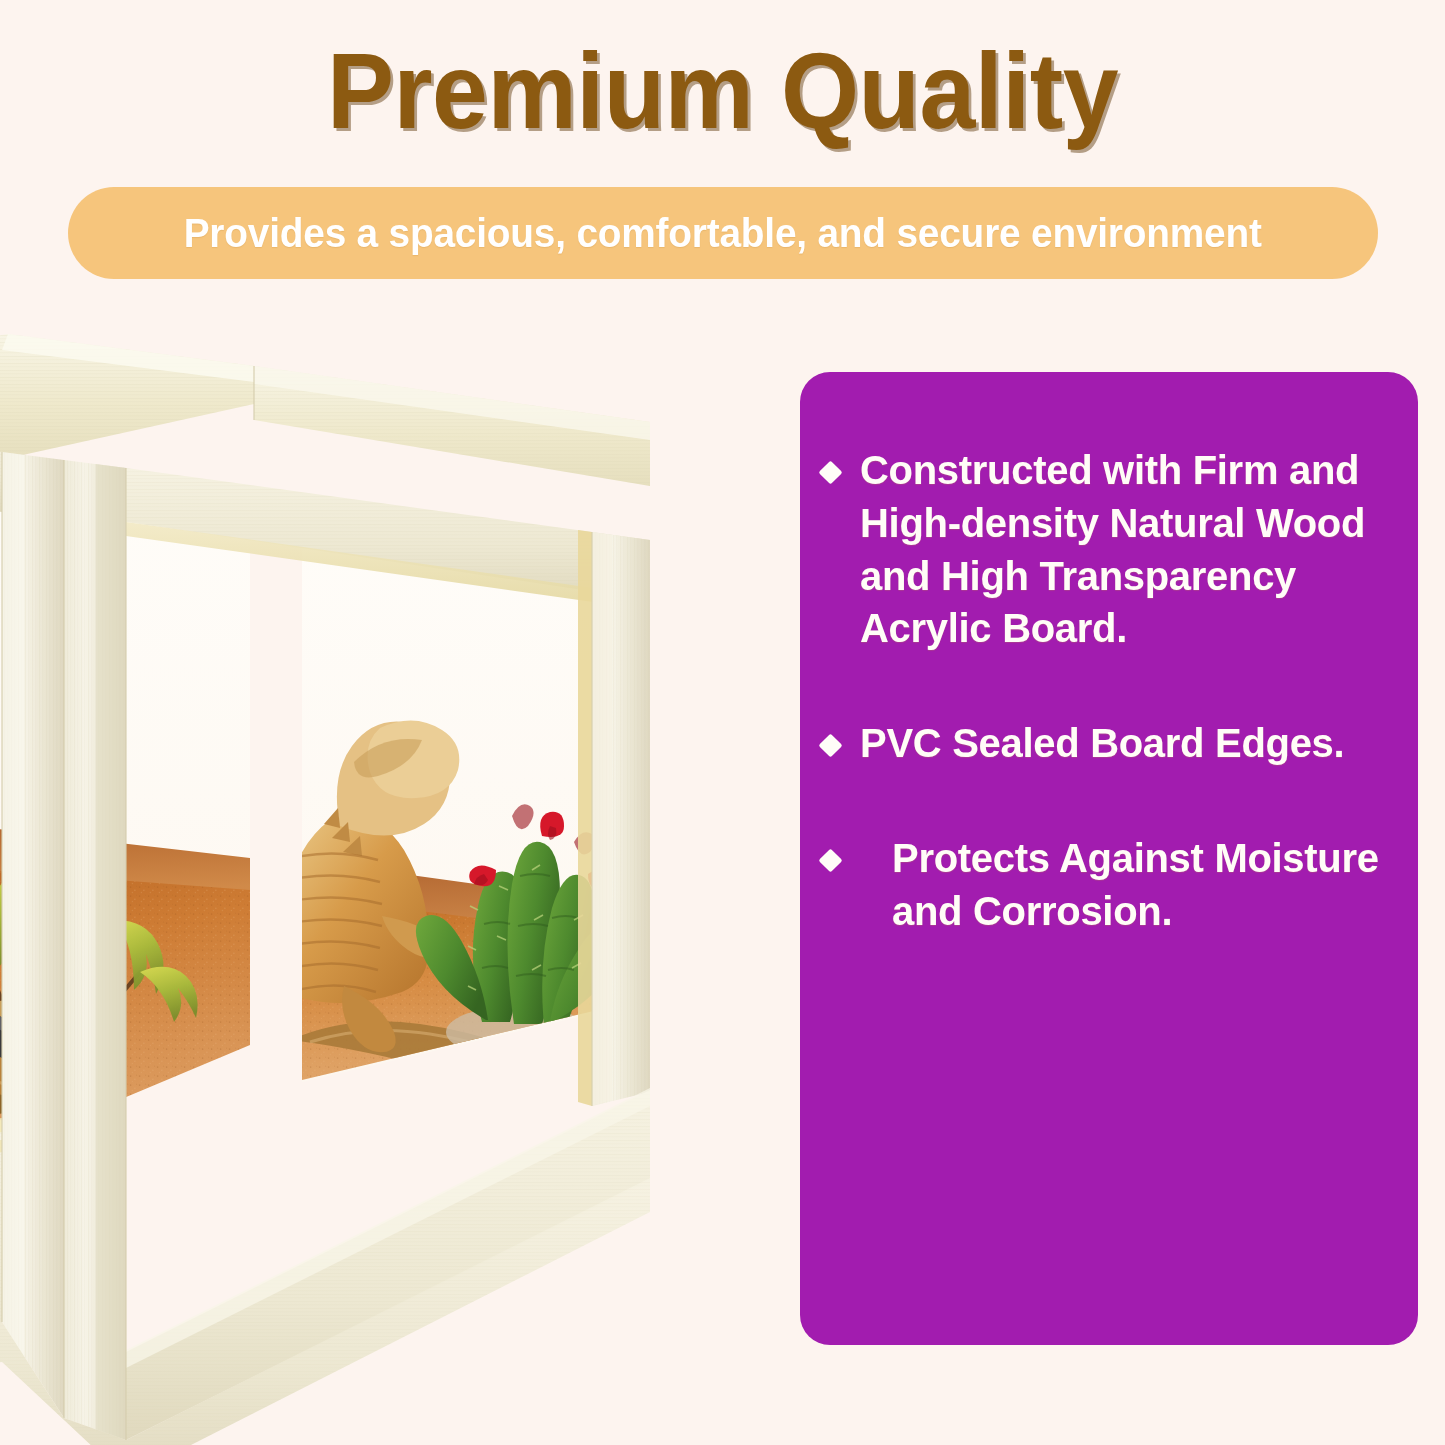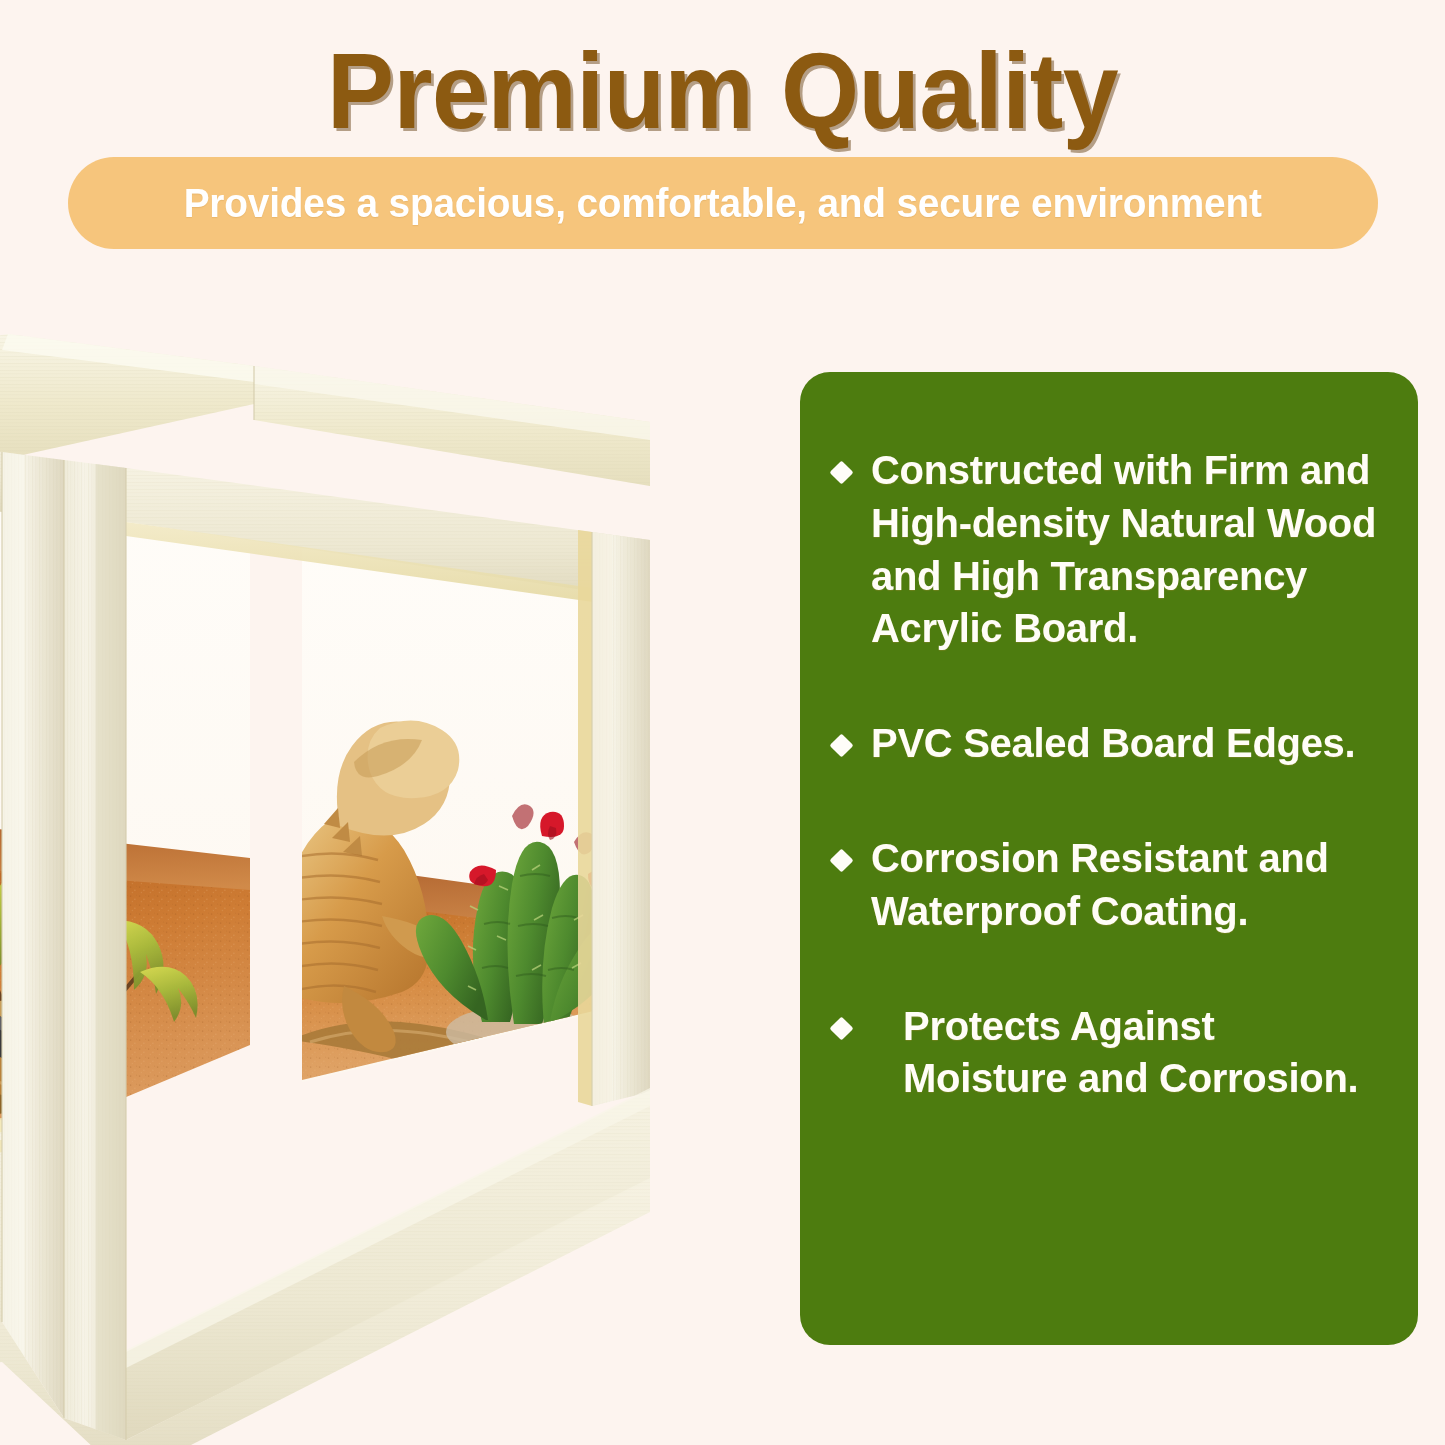--- a/index.html
+++ b/index.html
@@ -20,42 +20,42 @@
     letter-spacing:-0.5px;
     color:#8C5A11;
     text-shadow:3px 3px 0 rgba(90,54,6,0.45);
     transform:scaleX(0.93);
     transform-origin:center;
     white-space:nowrap;
   }
 
   
   .subtitle-pill {
-    position:absolute; left:68px; top:157px;
+    position:absolute; left:68px; top:187px;
     width:1310px; height:92px;
     background:#F6C57C;
     border-radius:46px;
     display:flex; align-items:center; justify-content:center;
   }
   .subtitle-text {
     color:#FFFFFF;
     font-size:40px; font-weight:bold;
     letter-spacing:-0.2px;
     transform:scaleX(0.97);
     white-space:nowrap;
     text-shadow:0 1px 1px rgba(196,140,60,0.25);
   }
 
   
   .features-panel {
     position:absolute; left:800px; top:372px;
     width:618px; height:973px;
-    background:#4d7c0f;
+    background:#a21caf;
     border-radius:30px;
-    padding:72px 30px 40px 33px;
+    padding:72px 30px 40px 22px;
   }
   .feature-item {
     display:flex;
     align-items:flex-start;
     margin-bottom:62px;
   }
   .feature-item:last-child { margin-bottom:0;gap:32px; }
   .bullet-diamond {
     flex:0 0 auto;
     width:17px; height:17px;
@@ -449,24 +449,20 @@
     <div class="feature-item">
       <span class="bullet-diamond"></span>
       <span class="feature-text">Constructed with Firm and High-density Natural Wood and High Transparency Acrylic Board.</span>
     </div>
 
     <div class="feature-item">
       <span class="bullet-diamond"></span>
       <span class="feature-text">PVC Sealed Board Edges.</span>
     </div>
 
-    <div class="feature-item">
-      <span class="bullet-diamond"></span>
-      <span class="feature-text">Corrosion Resistant and Waterproof Coating.</span>
-    </div>
 
     <div class="feature-item">
       <span class="bullet-diamond"></span>
       <span class="feature-text">Protects Against Moisture and Corrosion.</span>
     </div>
 
   </div>
 
 </div>
 

